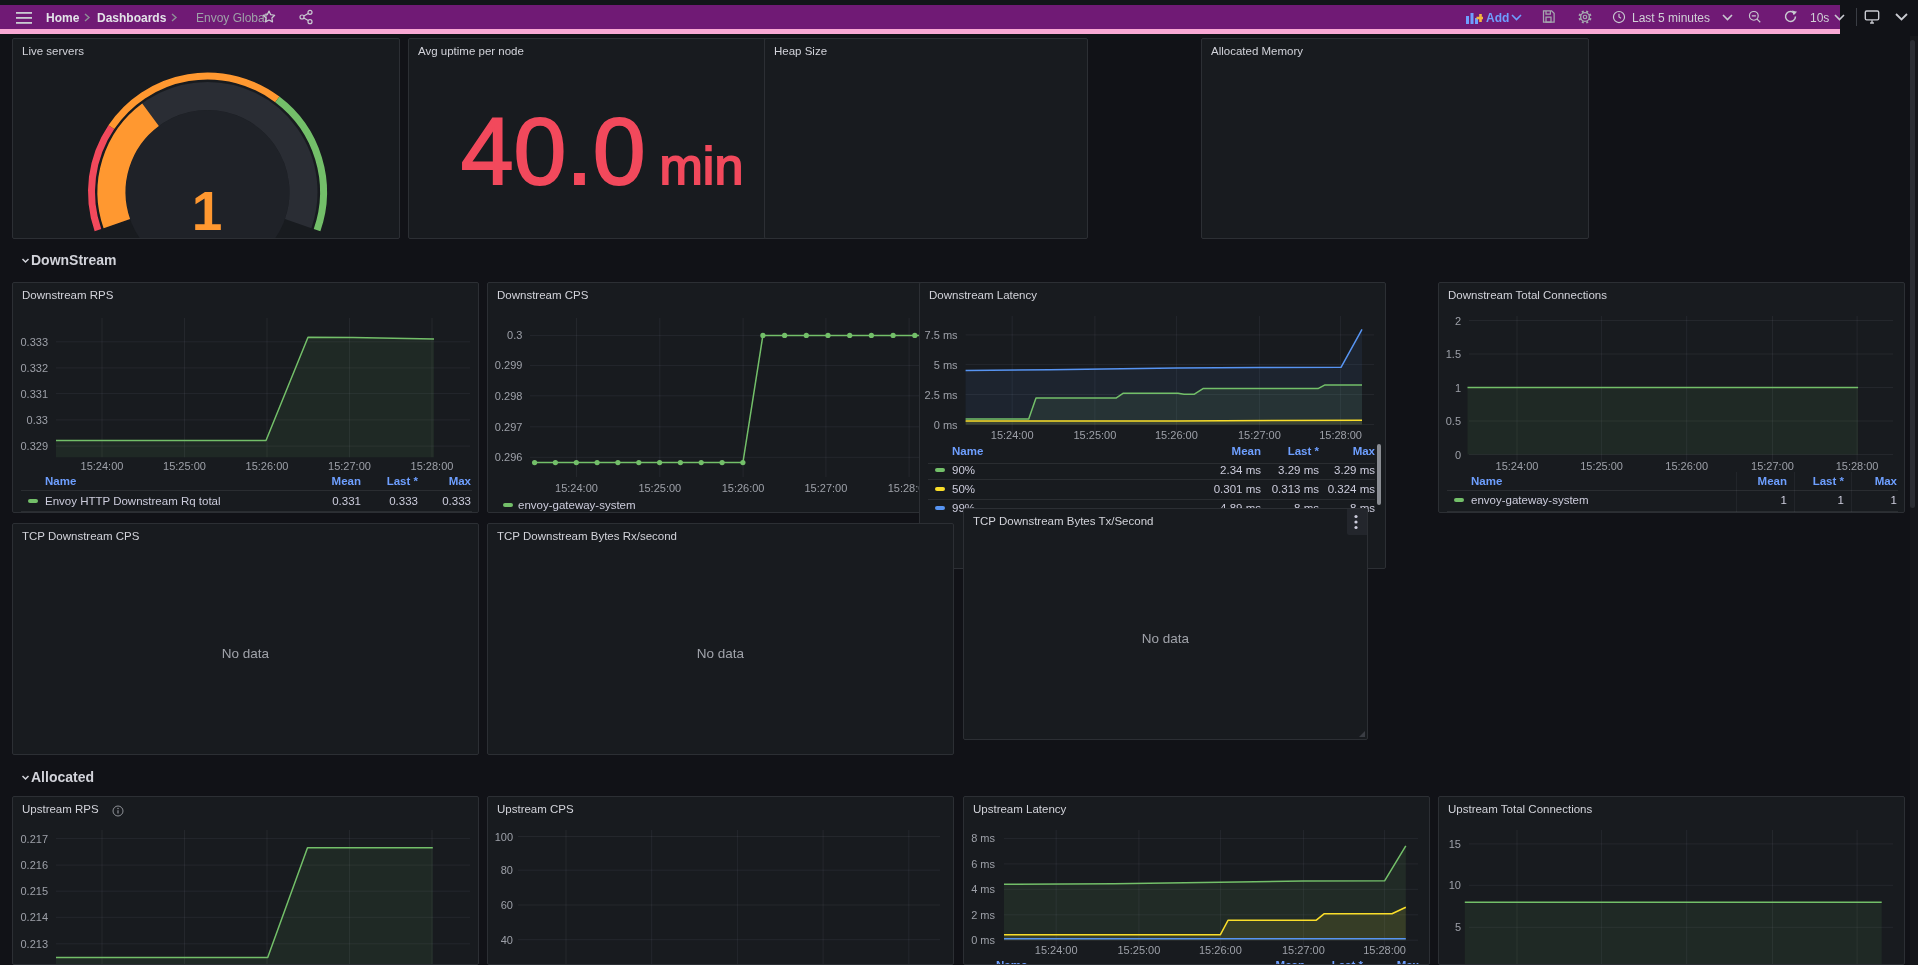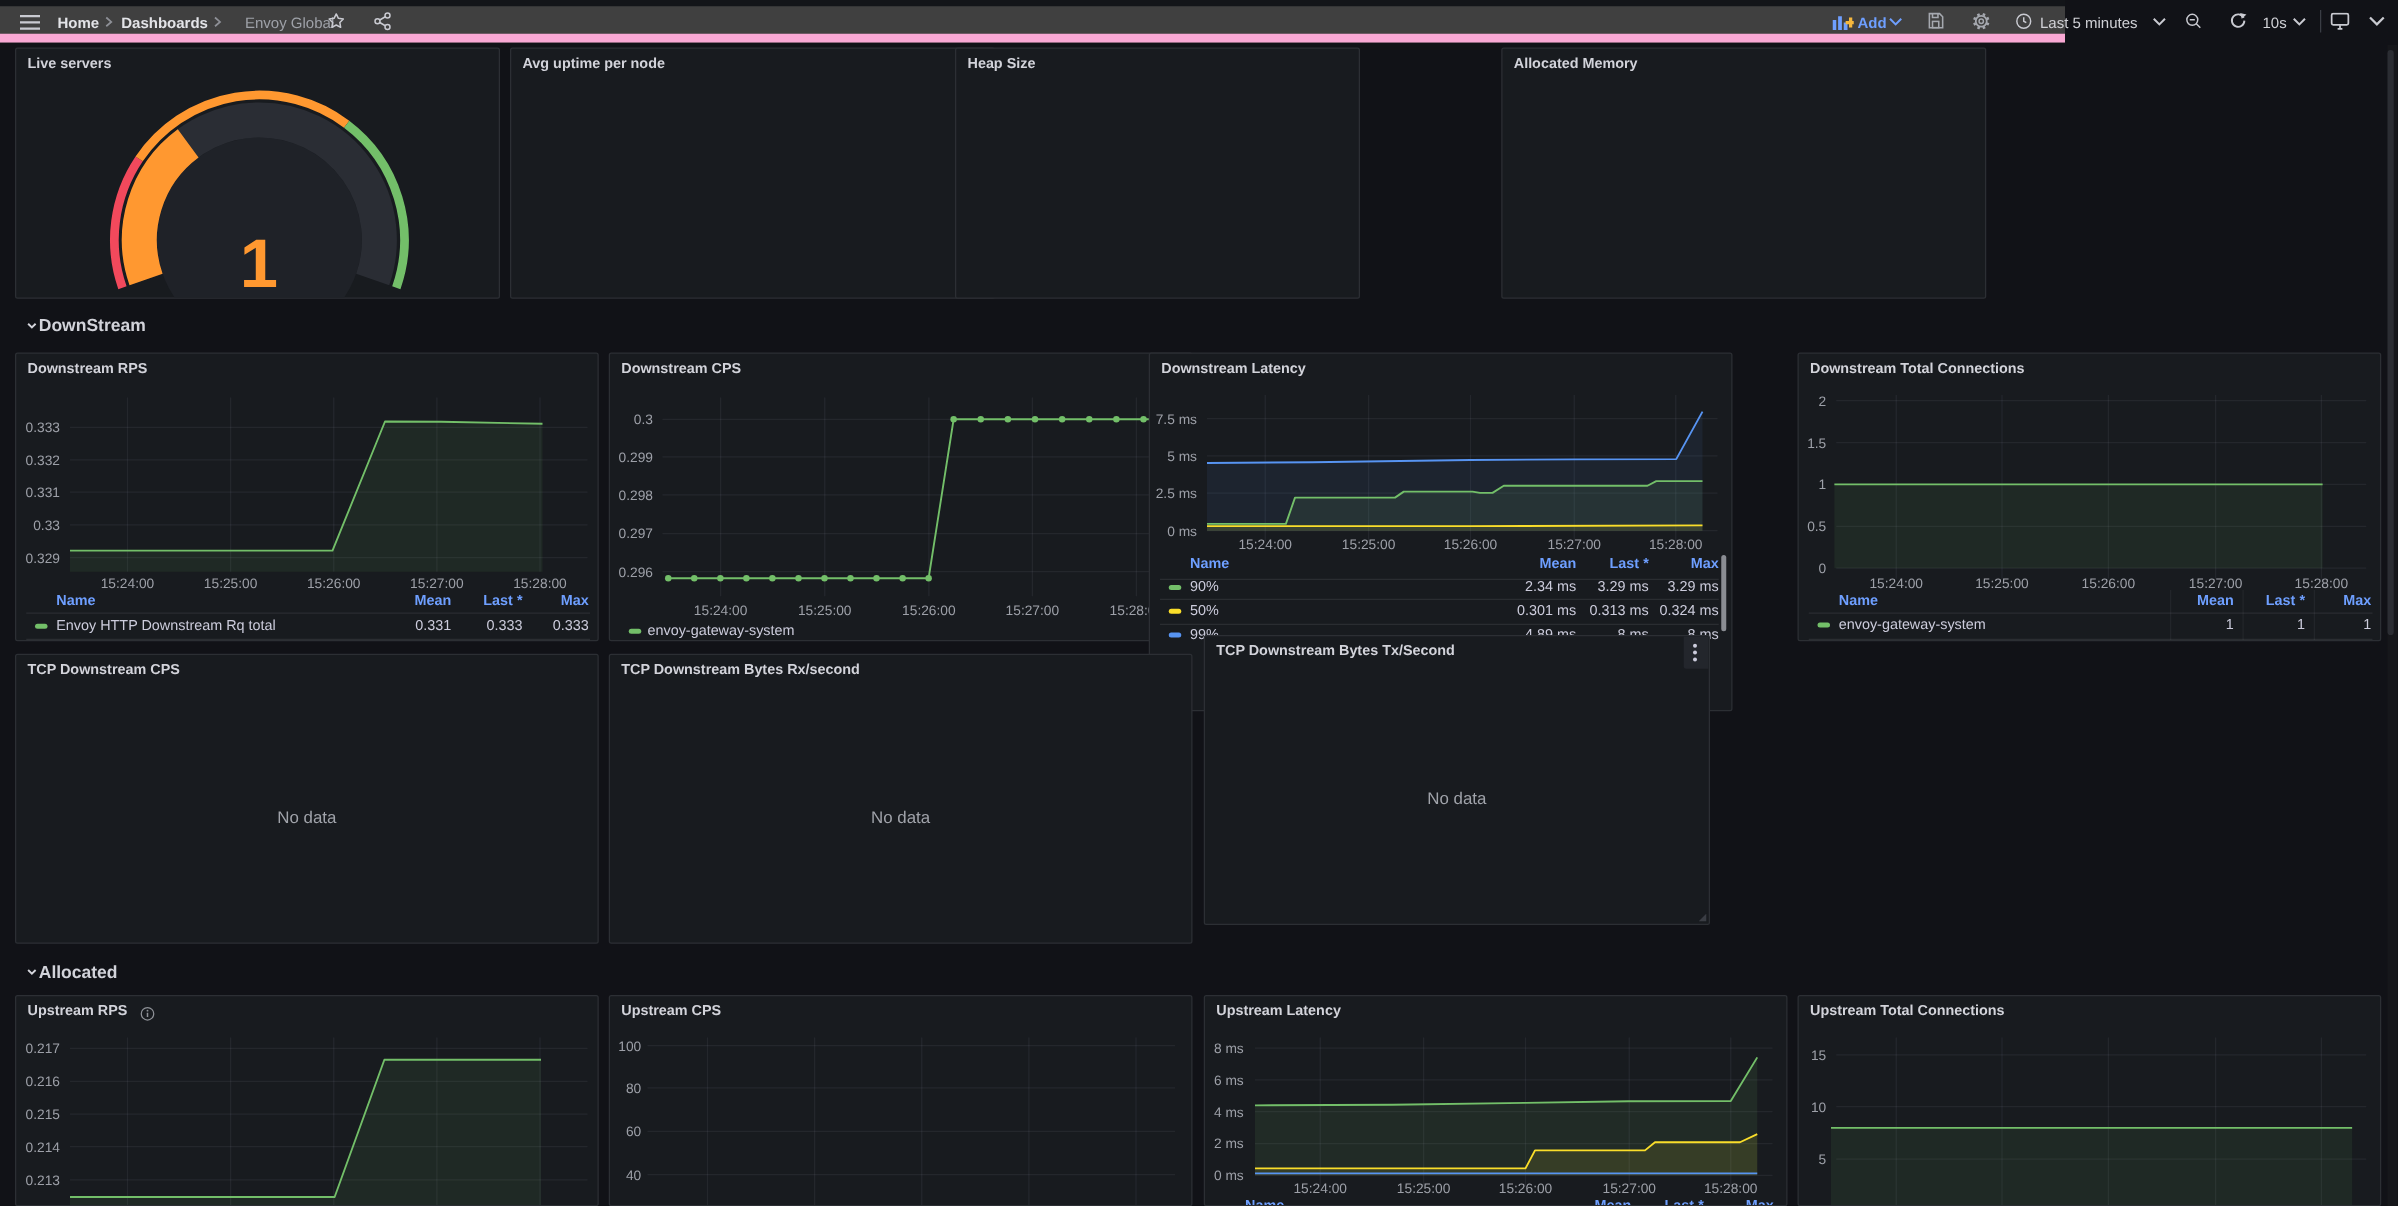--- a/index.html
+++ b/index.html
@@ -1,19 +1,19 @@
 <!DOCTYPE html>
 <html><head><meta charset="utf-8"><title>Envoy Global - Dashboards - Grafana</title>
 <style>
 *{box-sizing:border-box;margin:0;padding:0}
 html,body{width:1918px;height:965px;overflow:hidden;background:#111217;font-family:"Liberation Sans",sans-serif;}
-#nav{position:absolute;left:0;top:0;width:1652px;height:34px;background:#404040;border-bottom:7px solid #f9a8d4;}
+#nav{position:absolute;left:0;top:0;width:1840px;height:34px;background:#701a75;border-bottom:5px solid #f9a8d4;}
 #nav .topstrip{position:absolute;left:0;top:0;width:100%;height:5px;background:#131519;}
 .panel{position:absolute;background:#181b1f;border:1px solid #2c2f34;border-radius:2px;overflow:hidden;}
-.ptitle{position:absolute;left:9px;top:6px;font-size:11.5px;font-weight:bold;color:#d2d3da;letter-spacing:0;}
+.ptitle{position:absolute;left:9px;top:6px;font-size:11.5px;font-weight:normal;color:#d2d3da;letter-spacing:0;}
 .chart{position:absolute;left:0;top:0;}
 .lg{position:absolute;font-size:11.5px;line-height:16px;white-space:nowrap;}
 .lgb{color:#6e9fff;font-weight:bold;}
 .lgr{text-align:right;}
 .sw{position:absolute;width:10px;height:4px;border-radius:2px;}
 .sechead{position:absolute;color:#d2d3da;font-size:14px;font-weight:bold;}
 .nicon{position:absolute;}
 .ntext{position:absolute;font-size:12px;line-height:34px;white-space:nowrap;}
 </style></head><body>
 
@@ -115,20 +115,21 @@
       <path d="M 103.84 184.57 A 96 96 0 1 1 285.16 184.57" stroke="#2a2d34" stroke-width="28" fill="none"></path>
       <path d="M 103.84 184.57 A 96 96 0 0 1 137.53 75.73" stroke="#ff9830" stroke-width="28" fill="none"></path>
       <path d="M 84.95 191.15 A 116 116 0 0 1 98.33 88.13" stroke="#f2495c" stroke-width="7" fill="none"></path>
       <path d="M 98.33 88.13 A 116 116 0 0 1 264.31 60.36" stroke="#ff9830" stroke-width="7" fill="none"></path>
       <path d="M 264.31 60.36 A 116 116 0 0 1 304.05 191.15" stroke="#73bf69" stroke-width="7" fill="none"></path>
       <text x="194" y="190.6" font-size="55" font-weight="bold" fill="#ff9830" text-anchor="middle">1</text>
     </svg>
   </div>
 <div class="panel" style="left:408px;top:38px;width:388px;height:201px;">
     <div class="ptitle">Avg uptime per node</div>
+    <div style="position:absolute;left:0;top:58px;width:100%;text-align:center;color:#f2495c;-webkit-text-stroke:1.8px #f2495c;"><span style="font-size:95px;">40.0</span><span style="font-size:52px;margin-left:14px;">min</span></div>
   </div>
 <div class="panel" style="left:764px;top:38px;width:324px;height:201px;">
     <div class="ptitle">Heap Size</div>
   </div>
 <div class="panel" style="left:1201px;top:38px;width:388px;height:201px;">
     <div class="ptitle">Allocated Memory</div>
   </div>
 <div class="panel" style="left:12px;top:282px;width:467px;height:231px;">
     <div class="ptitle">Downstream RPS</div>
     <svg class="chart" width="467" height="231">

